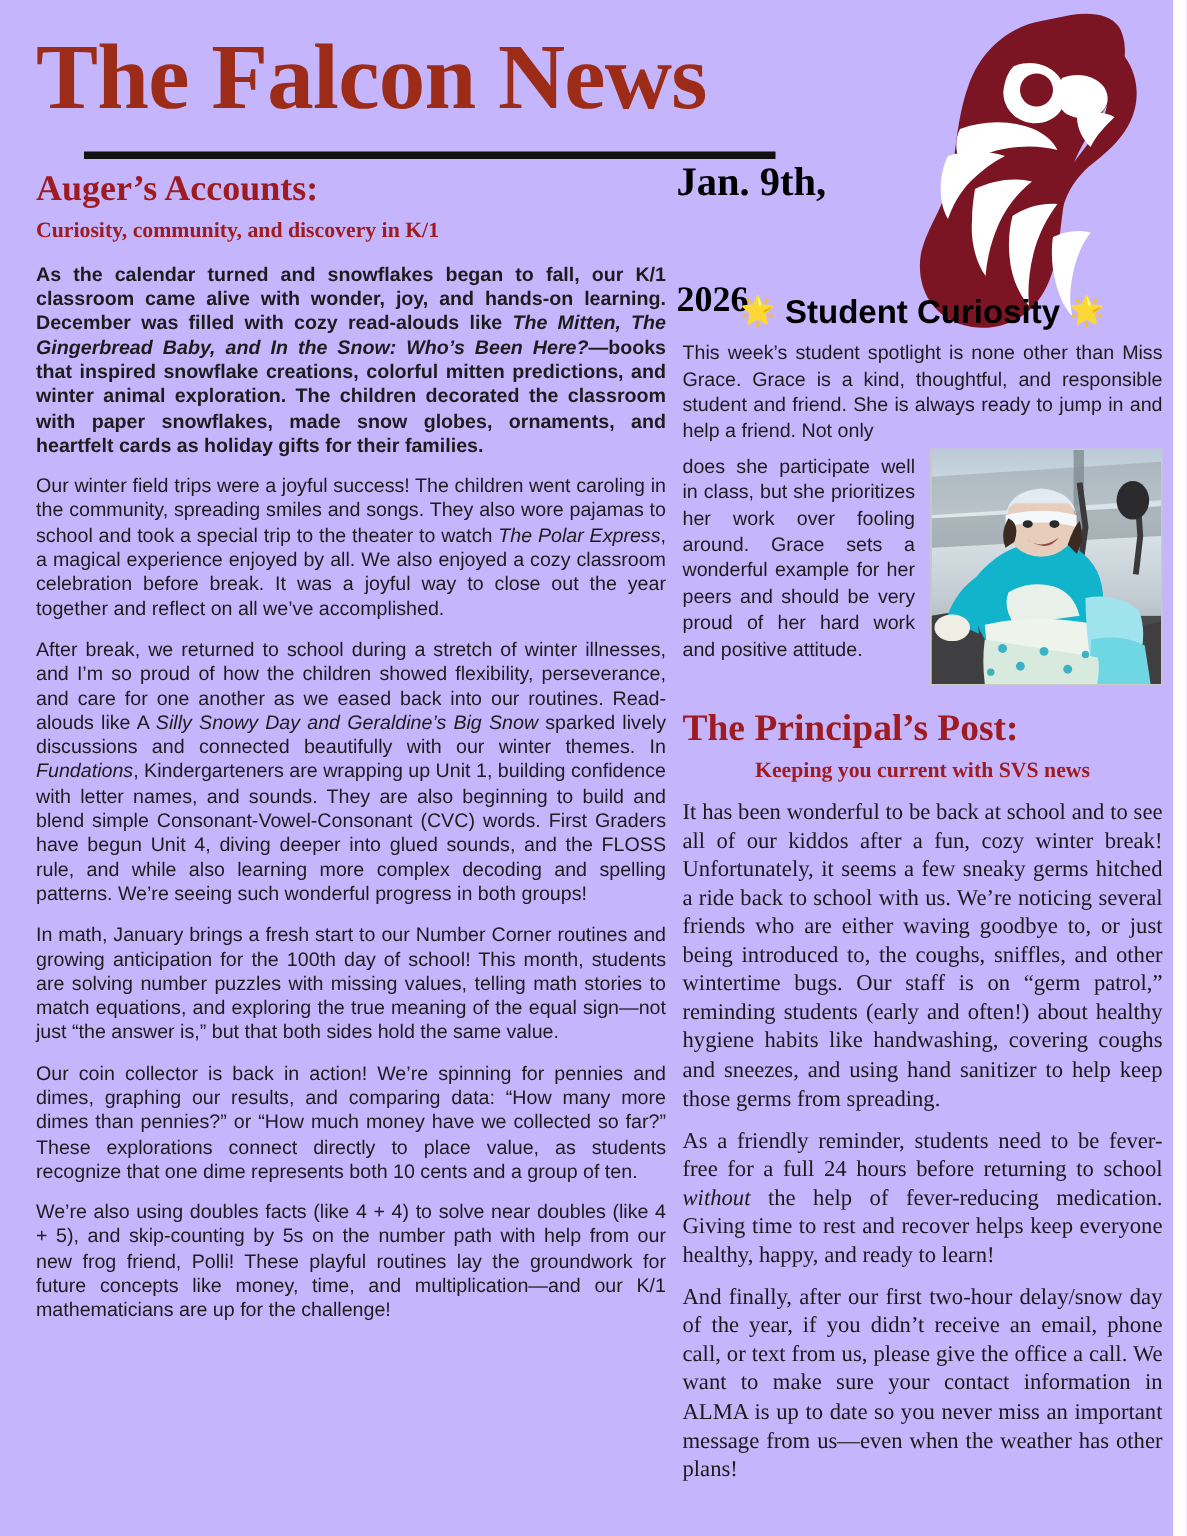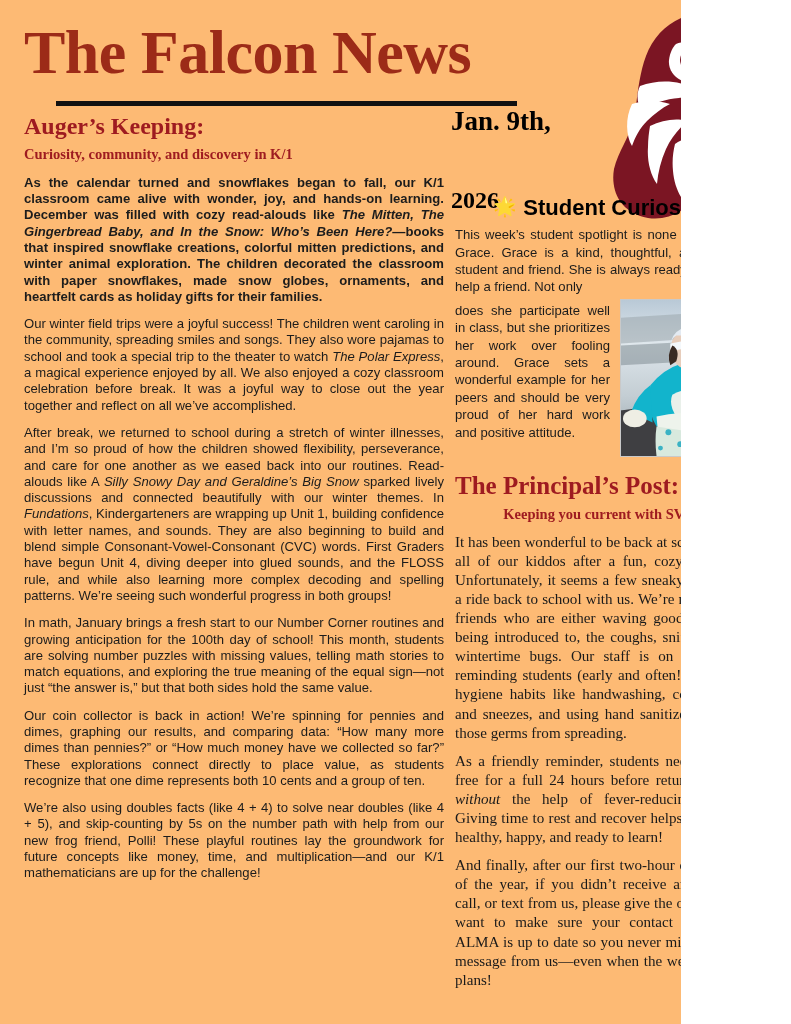--- a/index.html
+++ b/index.html
@@ -2,23 +2,23 @@
 <html><head>
 <meta charset="utf-8">
 <style>
   html, body {
     margin: 0;
     padding: 0;
     background: #ffffff;
   }
   .page {
     position: relative;
-    width: 681px;
+    width: 782px;
     height: 1024px;
-    background: #fdba74;
+    background: #c4b5fd;
     overflow: hidden;
     font-family: "Liberation Sans", sans-serif;
   }
 
   
   .masthead {
     position: absolute;
     left: 24px;
     top: 22px;
     width: 540px;
@@ -205,21 +205,21 @@
       </g>
     </svg>
   </div>
 
   <div class="date-block">
     <div class="date-line1">Jan. 9th,</div>
     <div class="date-line2">2026</div>
   </div>
 
   <div class="col-left">
-    <h2 class="sec-title">Auger’s Keeping:</h2>
+    <h2 class="sec-title">Auger’s Accounts:</h2>
     <h3 class="sec-sub">Curiosity, community, and discovery in K/1</h3>
     <div id="left-paragraphs">
         <p class="body first-body"><span>As the calendar turned and snowflakes began to fall, our K/1 classroom came alive with wonder, joy, and hands-on learning. December was filled with cozy read-alouds like </span><em>The Mitten, The Gingerbread Baby, and In the Snow: Who’s Been Here?</em><span>—books that inspired snowflake creations, colorful mitten predictions, and winter animal exploration. The children decorated the classroom with paper snowflakes, made snow globes, ornaments, and heartfelt cards as holiday gifts for their families.</span></p>
         <p class="body"><span>Our winter field trips were a joyful success! The children went caroling in the community, spreading smiles and songs. They also wore pajamas to school and took a special trip to the theater to watch </span><em>The Polar Express</em><span>, a magical experience enjoyed by all. We also enjoyed a cozy classroom celebration before break. It was a joyful way to close out the year together and reflect on all we’ve accomplished.</span></p>
         <p class="body"><span>After break, we returned to school during a stretch of winter illnesses, and I’m so proud of how the children showed flexibility, perseverance, and care for one another as we eased back into our routines. Read-alouds like A </span><em>Silly Snowy Day and Geraldine’s Big Snow</em><span> sparked lively discussions and connected beautifully with our winter themes. In </span><em>Fundations</em><span>, Kindergarteners are wrapping up Unit 1, building confidence with letter names, and sounds. They are also beginning to build and blend simple Consonant-Vowel-Consonant (CVC) words. First Graders have begun Unit 4, diving deeper into glued sounds, and the FLOSS rule, and while also learning more complex decoding and spelling patterns. We’re seeing such wonderful progress in both groups!</span></p>
         <p class="body"><span>In math, January brings a fresh start to our Number Corner routines and growing anticipation for the 100th day of school! This month, students are solving number puzzles with missing values, telling math stories to match equations, and exploring the true meaning of the equal sign—not just “the answer is,” but that both sides hold the same value.</span></p>
         <p class="body"><span>Our coin collector is back in action! We’re spinning for pennies and dimes, graphing our results, and comparing data: “How many more dimes than pennies?” or “How much money have we collected so far?” These explorations connect directly to place value, as students recognize that one dime represents both 10 cents and a group of ten.</span></p>
         <p class="body"><span>We’re also using doubles facts (like 4 + 4) to solve near doubles (like 4 + 5), and skip-counting by 5s on the number path with help from our new frog friend, Polli! These playful routines lay the groundwork for future concepts like money, time, and multiplication—and our K/1 mathematicians are up for the challenge!</span></p>
       </div>
   </div>

